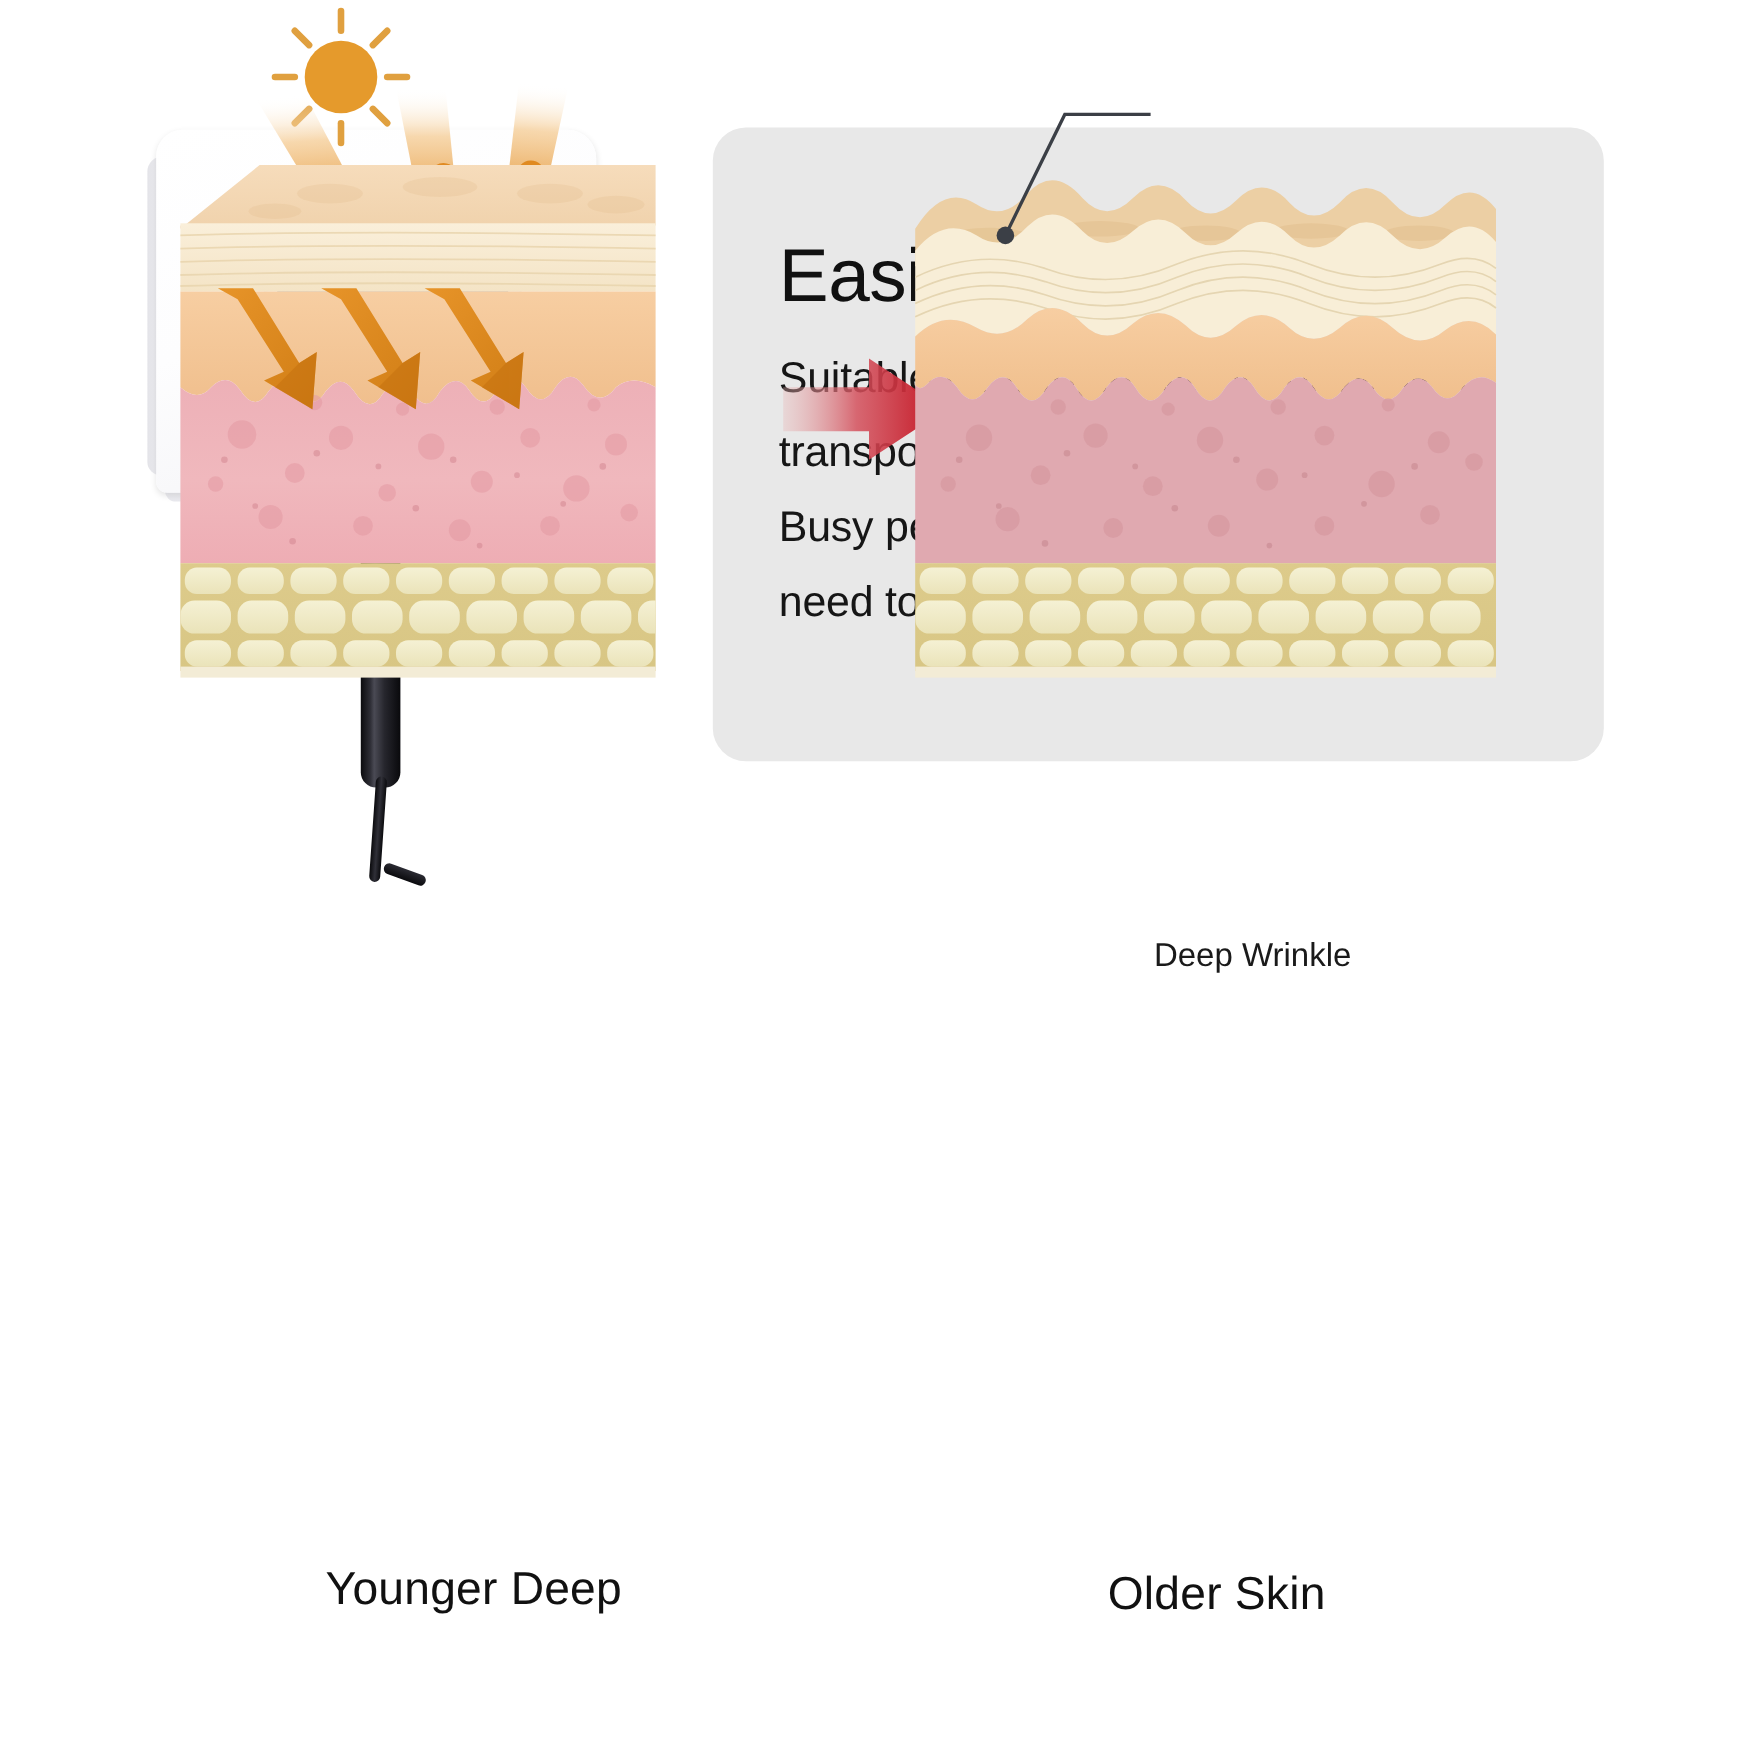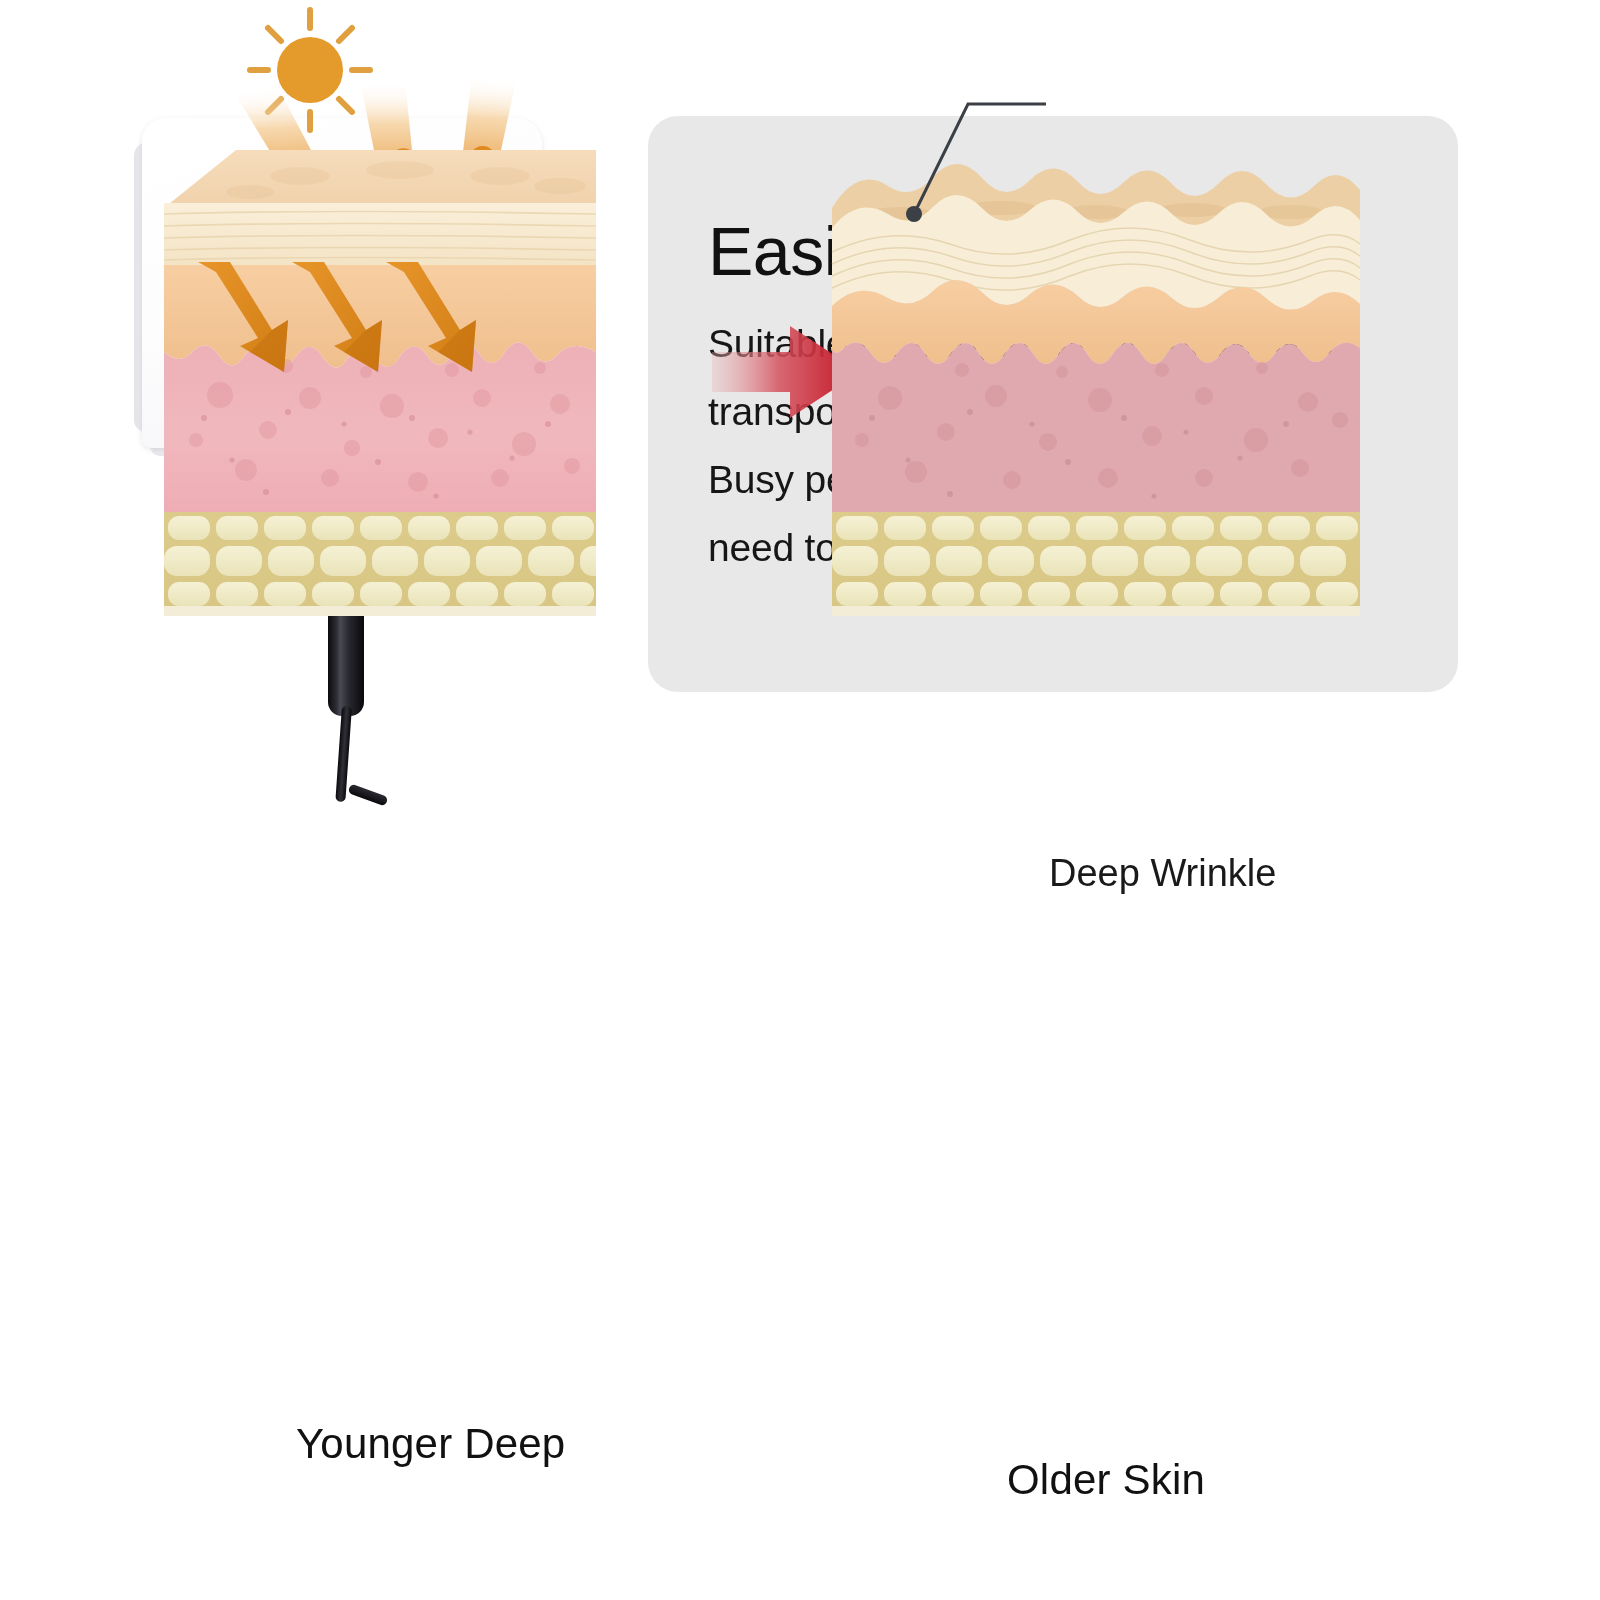--- a/index.html
+++ b/index.html
@@ -121,26 +121,26 @@
   }
   .skin-svg{position:absolute;left:0;top:0;}
 
   .cap{
     position:absolute;
     font-family:"Liberation Sans Narrow","Liberation Sans",sans-serif;
     font-stretch:condensed;
     font-size:42px;color:#111;letter-spacing:.2px;white-space:nowrap;
   }
   .cap-young{left:296px;top:1420px;}
-  .cap-old{left:1007px;top:1425px;margin-top:31px;}
+  .cap-old{left:1007px;top:1425px;}
 
   .wrinkle-label{
     position:absolute;left:1049px;top:852px;
     font-family:"Liberation Sans",sans-serif;
-    font-size:38px;color:#1a1a1a;white-space:nowrap;
+    font-size:30px;color:#1a1a1a;white-space:nowrap;
   }
 </style>
 </head>
 <body>
 
 <div class="stage">
 
   <div class="device-wrap">
 
     <div class="device-edge-left"></div>

